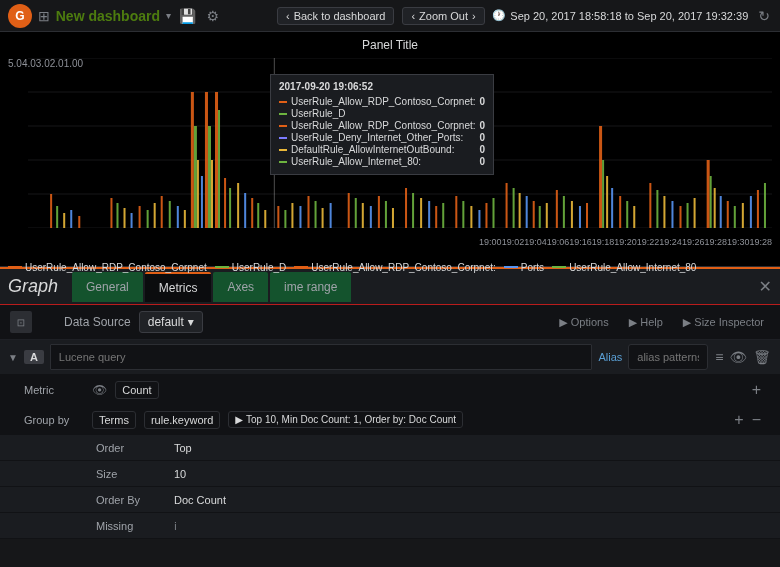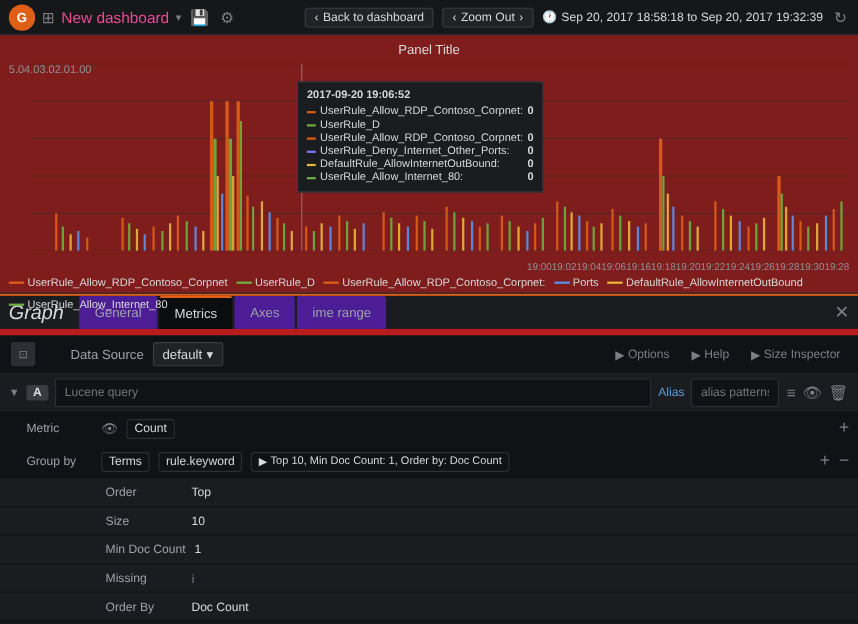--- a/index.html
+++ b/index.html
@@ -28,23 +28,23 @@
       background: #e05f16;
       border-radius: 50%;
       display: flex; align-items: center; justify-content: center;
       font-size: 12px; font-weight: bold; color: #fff;
       flex-shrink: 0;
     }
     .nav-dashboard-icon {
       font-size: 14px; color: #7b7f85;
     }
     .nav-title {
-      color: #ec4899;
+      color: #4d7c0f;
       font-size: 14px;
-      font-weight: 400;
+      font-weight: 700;
     }
     .nav-caret {
       color: #7b7f85; font-size: 10px;
     }
     .nav-spacer { flex: 1; }
     .nav-center {
       display: flex; align-items: center; gap: 8px;
       font-size: 12px;
     }
     .nav-btn {
@@ -62,21 +62,21 @@
       font-size: 11px;
       display: flex; align-items: center; gap: 4px;
     }
     .nav-icon-btn {
       background: none; border: none; color: #7b7f85;
       cursor: pointer; font-size: 14px; padding: 2px;
     }
 
     
     .chart-area {
-      background: #7f1d1d;
+      background: #000000;
       height: 235px;
       position: relative;
       border-bottom: 1px solid #2c2e33;
     }
     .chart-title {
       text-align: center;
       padding: 6px 0 2px;
       font-size: 12px;
       color: #d8d9da;
     }
@@ -167,35 +167,35 @@
 
     
     .panel-editor {
       background: #1a1c20;
       border-top: 2px solid #e05f16;
     }
     .tabs-row {
       display: flex;
       align-items: center;
       background: #1a1c20;
-      border-bottom: 6px solid #b91c1c;
+      border-bottom: 1px solid #b91c1c;
       height: 36px;
       padding: 0 8px;
       gap: 2px;
     }
     .panel-type-label {
       font-size: 18px;
       font-weight: 300;
       color: #d8d9da;
       margin-right: 12px;
       font-style: italic;
     }
     .tab-btn {
       padding: 6px 14px;
-      background: #4c1d95;
+      background: #14532d;
       border: none;
       color: #9fa3a9;
       cursor: pointer;
       font-size: 12px;
       height: 30px;
       border-radius: 2px 2px 0 0;
     }
     .tab-btn.active {
       background: #0b0c0e;
       color: #d8d9da;
@@ -307,21 +307,21 @@
       display: flex; gap: 4px;
     }
     .qi {
       background: none; border: none;
       color: #7b7f85; cursor: pointer;
       font-size: 14px; padding: 1px;
     }
     .metric-row {
       display: flex;
       align-items: center;
-      padding: 4px 8px 4px 24px;
+      padding: 4px 19px 4px 24px;
       border-bottom: 1px solid #111215;
       gap: 8px;
       min-height: 30px;
     }
     .metric-row-label {
       color: #9fa3a9;
       font-size: 11px;
       min-width: 60px;
     }
     .metric-row-icon {
@@ -608,24 +608,20 @@
     </div>
     <div class="legend-item">
       <div class="legend-line" style="background:#e05f16;"></div>
       <span>UserRule_Allow_RDP_Contoso_Corpnet:</span>
     </div>
     <div class="legend-item">
       <div class="legend-line" style="background:#5794f2;"></div>
       <span>Ports</span>
     </div>
     <div class="legend-item">
-      <div class="legend-line" style="background:#eab839;"></div>
-      <span>DefaultRule_AllowInternetOutBound</span>
-    </div>
-    <div class="legend-item">
       <div class="legend-line" style="background:#6db33f;"></div>
       <span>UserRule_Allow_Internet_80</span>
     </div>
   </div>
 </div>
 
 <div class="panel-editor">
 
   <div class="tabs-row">
     <span class="panel-type-label">Graph</span>
@@ -704,27 +700,23 @@
       <div class="sub-rows">
         <div class="sub-row">
           <span class="sub-label">Order</span>
           <span class="sub-val">Top</span>
         </div>
         <div class="sub-row">
           <span class="sub-label">Size</span>
           <span class="sub-val">10</span>
         </div>
         <div class="sub-row">
-          <span class="sub-label">Min Doc Count</span>
-          <span class="sub-val">1</span>
+          <span class="sub-label">Order By</span>
+          <span class="sub-val">Doc Count</span>
         </div>
         <div class="sub-row">
           <span class="sub-label">Missing</span>
           <span class="info-icon">ℹ</span>
         </div>
-        <div class="sub-row">
-          <span class="sub-label">Order By</span>
-          <span class="sub-val">Doc Count</span>
-        </div>
       </div>
     </div>
   </div>
 </div>
 
 </body></html>

